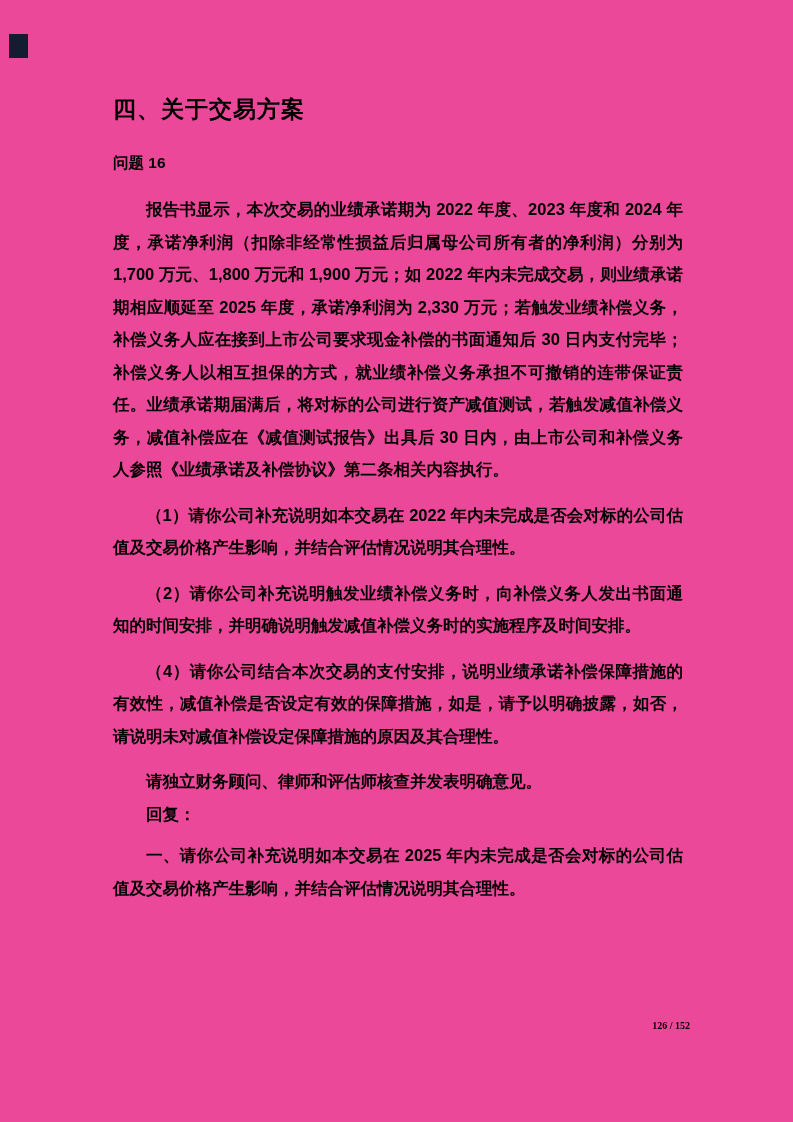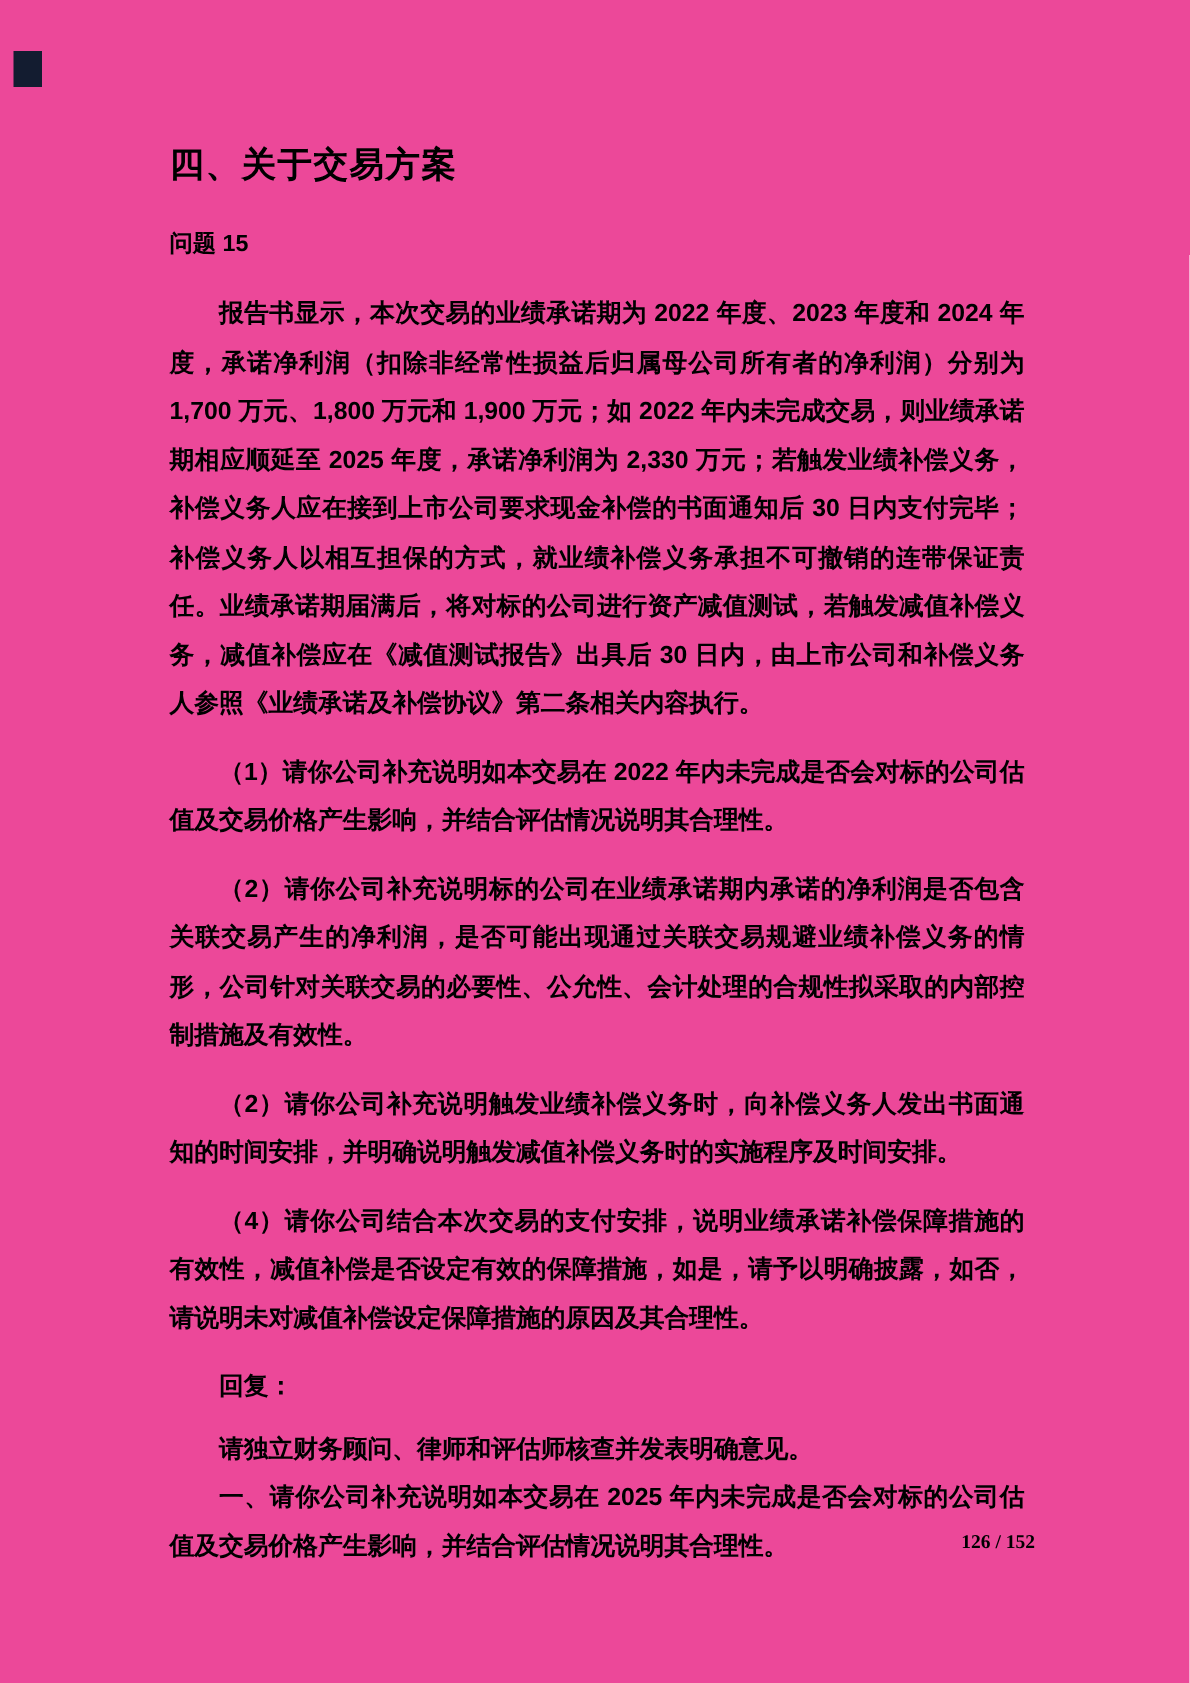--- a/index.html
+++ b/index.html
@@ -56,48 +56,47 @@
   }
   .para.small-gap {
     margin-bottom: 9px;
   }
   .page-number {
     position: absolute;
     top: 1020px;
     right: 103px;
     font-family: "Liberation Serif", "DejaVu Serif", serif;
     font-weight: bold;
-    font-size: 13px;
+    font-size: 10px;
     color: #000000;
   }
 </style>
 </head>
 <body>
 
 <div class="page">
 
   <div class="corner-artifact"></div>
 
   <div class="content">
     <h1 class="section-heading">四、关于交易方案</h1>
 
-    <div class="question-label">问题 15</div>
+    <div class="question-label">问题 16</div>
 
     <p class="para">报告书显示，本次交易的业绩承诺期为 2022 年度、2023 年度和 2024 年度，承诺净利润（扣除非经常性损益后归属母公司所有者的净利润）分别为 1,700 万元、1,800 万元和 1,900 万元；如 2022 年内未完成交易，则业绩承诺期相应顺延至 2025 年度，承诺净利润为 2,330 万元；若触发业绩补偿义务，补偿义务人应在接到上市公司要求现金补偿的书面通知后 30 日内支付完毕；补偿义务人以相互担保的方式，就业绩补偿义务承担不可撤销的连带保证责任。业绩承诺期届满后，将对标的公司进行资产减值测试，若触发减值补偿义务，减值补偿应在《减值测试报告》出具后 30 日内，由上市公司和补偿义务人参照《业绩承诺及补偿协议》第二条相关内容执行。</p>
 
     <p class="para">（1）请你公司补充说明如本交易在 2022 年内未完成是否会对标的公司估值及交易价格产生影响，并结合评估情况说明其合理性。</p>
 
-    <p class="para">（2）请你公司补充说明标的公司在业绩承诺期内承诺的净利润是否包含关联交易产生的净利润，是否可能出现通过关联交易规避业绩补偿义务的情形，公司针对关联交易的必要性、公允性、会计处理的合规性拟采取的内部控制措施及有效性。</p>
 
     <p class="para">（2）请你公司补充说明触发业绩补偿义务时，向补偿义务人发出书面通知的时间安排，并明确说明触发减值补偿义务时的实施程序及时间安排。</p>
 
     <p class="para">（4）请你公司结合本次交易的支付安排，说明业绩承诺补偿保障措施的有效性，减值补偿是否设定有效的保障措施，如是，请予以明确披露，如否，请说明未对减值补偿设定保障措施的原因及其合理性。</p>
 
+    <p class="para tight">请独立财务顾问、律师和评估师核查并发表明确意见。</p>
+
     <p class="para small-gap">回复：</p>
-
-    <p class="para tight">请独立财务顾问、律师和评估师核查并发表明确意见。</p>
 
     <p class="para">一、请你公司补充说明如本交易在 2025 年内未完成是否会对标的公司估值及交易价格产生影响，并结合评估情况说明其合理性。</p>
   </div>
 
   <div class="page-number">126 / 152</div>
 
 </div>
 
 </body></html>

